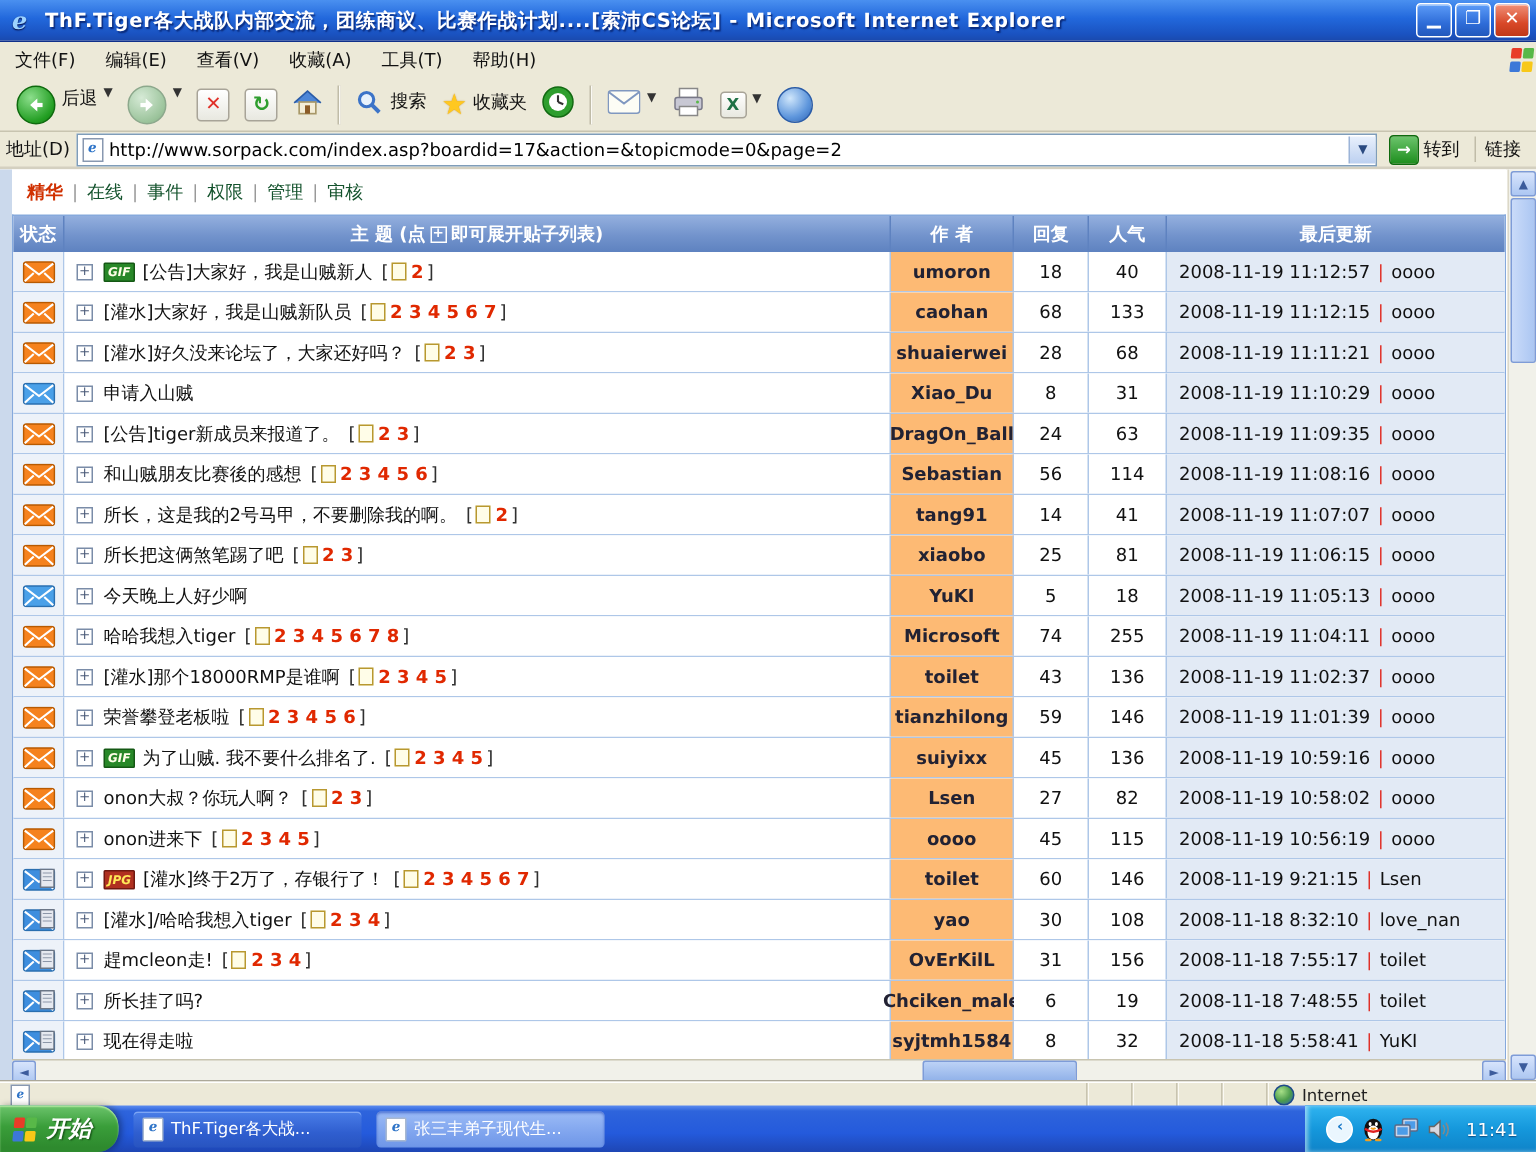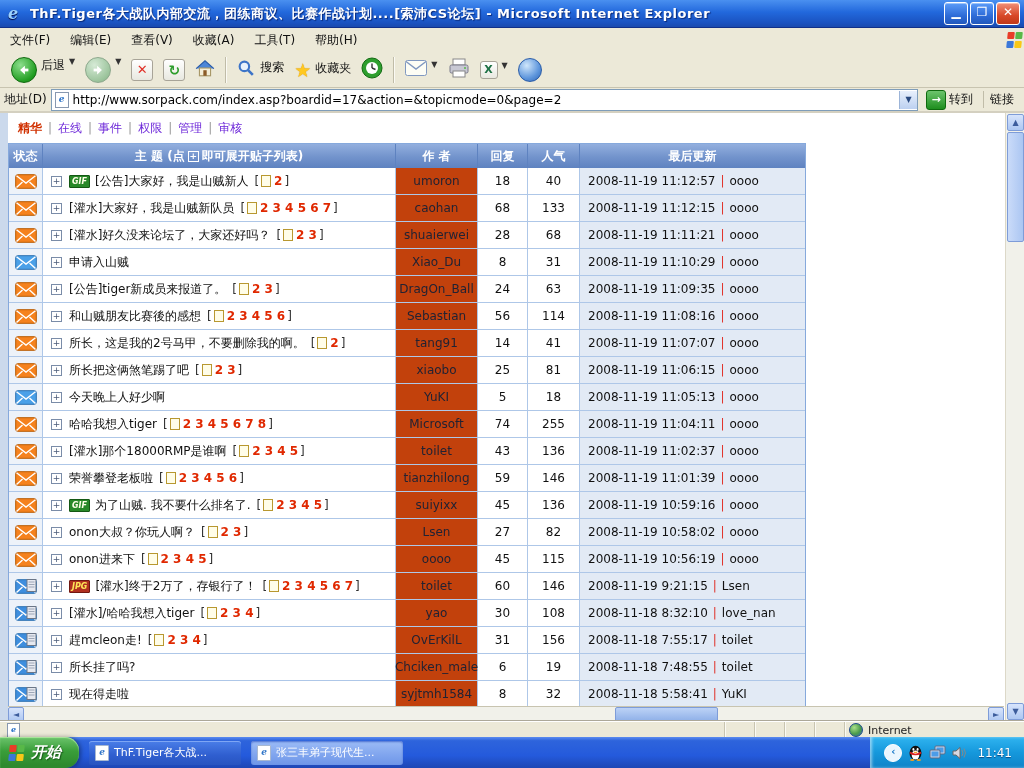--- a/index.html
+++ b/index.html
@@ -57,42 +57,42 @@
 
   
   #content{position:absolute;left:0;top:113px;width:1024px;height:608px;background:#fff;}
   .left-strip{position:absolute;left:0;top:0;width:8px;height:608px;background:#CBD9EC;}
   
   .mod-bar{position:absolute;left:8px;top:0;width:996px;height:30px;display:flex;align-items:center;
     font-size:12px;color:#111;padding:0 10px;box-sizing:border-box;background:#fff;}
   .mod-left{display:flex;align-items:center;gap:6px;flex:1;}
   .mod-links{display:flex;align-items:center;}
   .mod-links .sep{color:#999;margin:0 6px;}
-  .mod-links .flink{color:#6d28d9;}
+  .mod-links .flink{color:#14532d;}
   .mod-links .flink.hot{color:#D03000;font-weight:bold;}
 
   
-  .forum-table{position:absolute;left:8px;top:30px;width:798px;border:1px solid #86A9DC;border-bottom:none;box-sizing:border-box;}
+  .forum-table{position:absolute;left:8px;top:30px;width:996px;border:1px solid #86A9DC;border-bottom:none;box-sizing:border-box;}
   .thead{display:flex;height:24px;background:linear-gradient(180deg,#93AFDE 0%,#7293CC 55%,#5E82C0 100%);
     color:#fff;font-weight:bold;font-size:12px;align-items:center;}
   .thead>div{display:flex;align-items:center;justify-content:center;height:100%;box-sizing:border-box;}
   .c-status{width:34px;}
   .c-title{flex:1;}
   .c-author{width:82px;}
   .c-replies{width:50px;}
   .c-views{width:52px;}
   .c-last{width:225px;}
   .thead .c-status,.thead .c-title,.thead .c-author,.thead .c-replies,.thead .c-views{border-right:1px solid #5E82C0;}
   .hdr-expand{display:inline-block;width:9px;height:9px;border:1px solid #fff;color:#fff;font-size:9px;line-height:8px;text-align:center;margin:0 3px;}
 
   .trow{display:flex;height:26px;border-bottom:1px solid #AEC7E8;font-size:12px;color:#111;background:#fff;}
   .trow>div{display:flex;align-items:center;box-sizing:border-box;border-right:1px solid #AEC7E8;height:100%;}
   .trow .c-status{justify-content:center;background:#EDF2F9;}
   .trow .c-title{padding-left:8px;background:#fff;}
-  .trow .c-author{justify-content:center;background:#c2410c;color:#223;}
+  .trow .c-author{justify-content:center;background:#fdba74;color:#223;font-weight:bold;}
   .trow .c-replies,.trow .c-views{justify-content:center;background:#fff;}
   .trow .c-last{padding-left:8px;background:#E2EAF5;border-right:none;}
 
   .expand{display:inline-block;width:9px;height:9px;border:1px solid #7A8CA8;background:#fff;color:#4A5A78;
     font-size:9px;line-height:8px;text-align:center;margin-right:7px;flex:none;}
   .attach{display:none;font-size:8px;font-weight:bold;padding:1px 2px;margin-right:5px;border-radius:1px;flex:none;font-style:italic;}
   .attach.show{display:inline-block;}
   .attach-gif{background:#288828;color:#FFFFE8;border:1px solid #145814;}
   .attach-jpg{background:#B03020;color:#FFE858;border:1px solid #701810;}
   .title-link{color:#101010;text-decoration:none;white-space:nowrap;}

